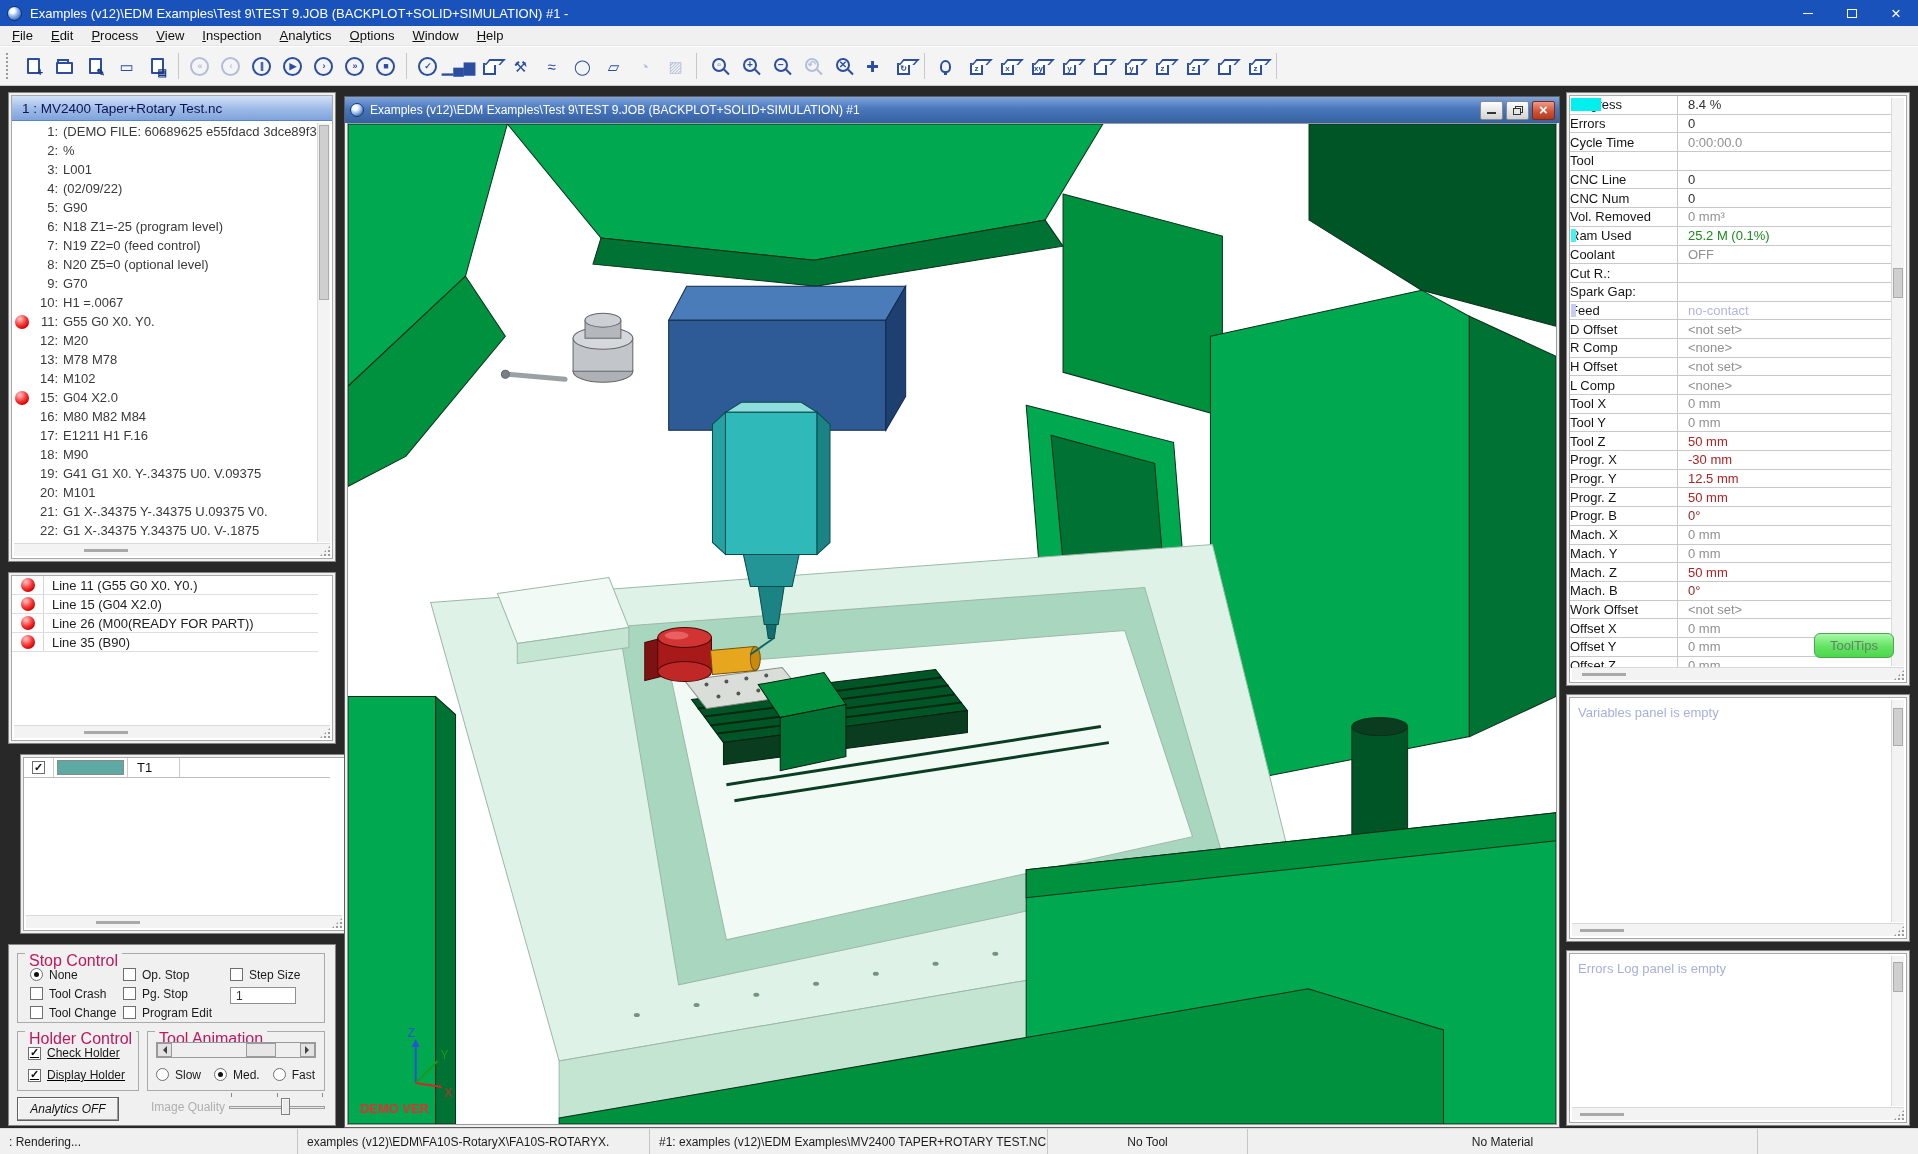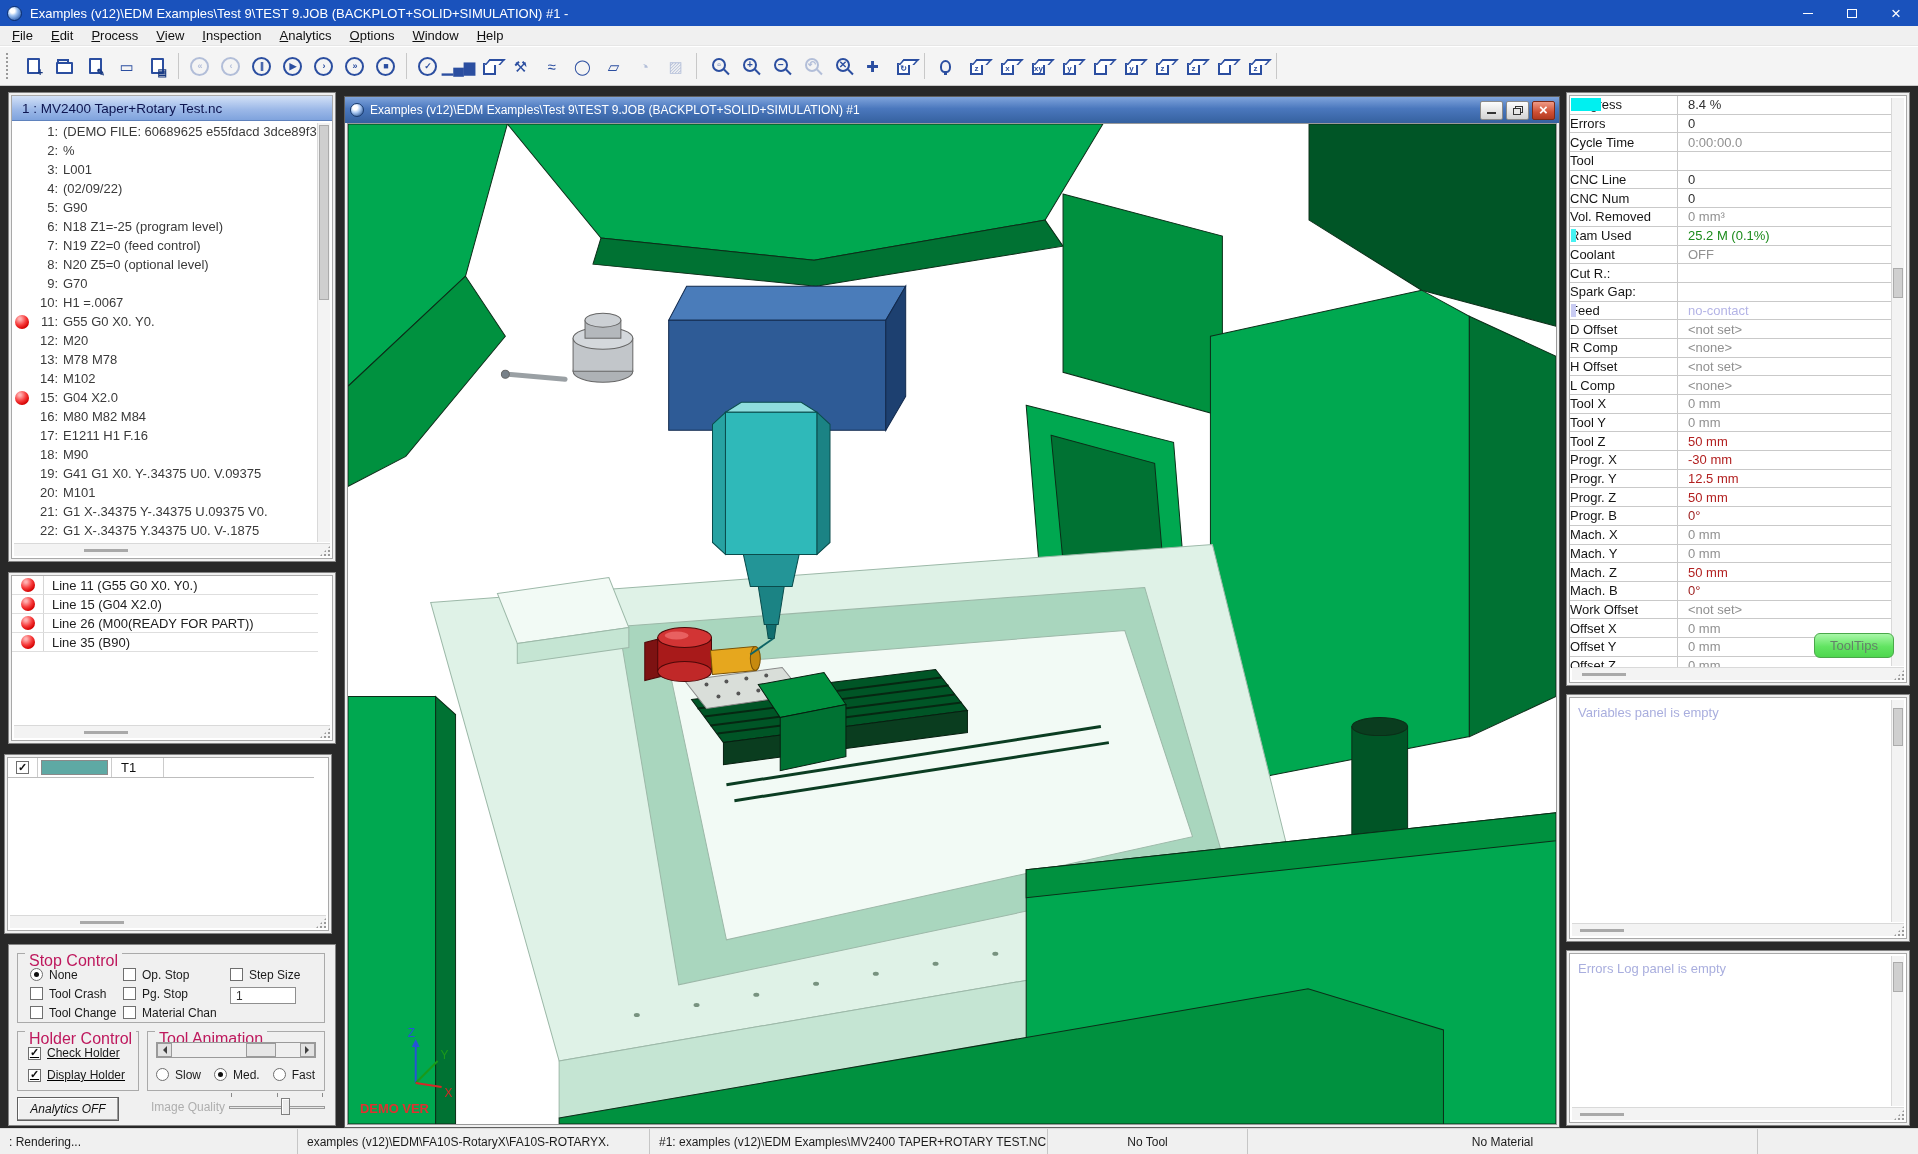--- a/index.html
+++ b/index.html
@@ -76,21 +76,21 @@
   .nc-text { overflow:hidden; }
 
   
   #bp-panel { left:8px; top:572px; width:328px; height:172px; }
   #bp-list { position:absolute; top:0; left:0; right:14px; bottom:14px; }
   .bp-row { display:flex; align-items:center; height:19px; border-bottom:1px solid #dedede; font-size:13px; color:#202020; }
   .bp-gutter { width:32px; flex:none; display:flex; align-items:center; justify-content:center; border-right:1px solid #d6d6d6; height:100%; }
   .bp-label { padding-left:8px; white-space:nowrap; }
 
   
-  #tool-panel { left:4px; top:754px; width:328px; height:180px; }
+  #tool-panel { left:20px; top:754px; width:328px; height:180px; }
   #tool-list { position:absolute; top:0; left:0; right:14px; bottom:14px; }
   .tool-row { display:flex; align-items:stretch; height:20px; border-bottom:1px solid #bdbdbd; }
   .tool-c1 { width:30px; flex:none; display:flex; align-items:center; justify-content:center; border-right:1px solid #cccccc; }
   .tool-c2 { width:74px; flex:none; padding:2px 3px; border-right:1px solid #cccccc; }
   .tool-swatch { width:100%; height:100%; border:1px solid #8a8a8a; }
   .tool-c3 { width:52px; flex:none; font-size:13px; color:#101010; display:flex; align-items:center; padding-left:9px; border-right:1px solid #cccccc; }
   .tool-c4 { flex:1; }
 
   
   #ctrl-panel { left:8px; top:944px; width:328px; height:182px; background:#f0f0f0; }
@@ -577,21 +577,21 @@
           <label class="opt">
             <span class="cb"></span>
             <span class="opt-l">Op. Stop</span>
           </label>
           <label class="opt">
             <span class="cb"></span>
             <span class="opt-l">Pg. Stop</span>
           </label>
           <label class="opt">
             <span class="cb"></span>
-            <span class="opt-l">Material Chan</span>
+            <span class="opt-l">Program Edit</span>
           </label>
         </div>
       <div class="sc-col" id="stop-col3">
       <label class="opt">
             <span class="cb"></span>
             <span class="opt-l">Step Size</span>
           </label>
           <div class="inputbox">1</div>
         </div>
     </div>

